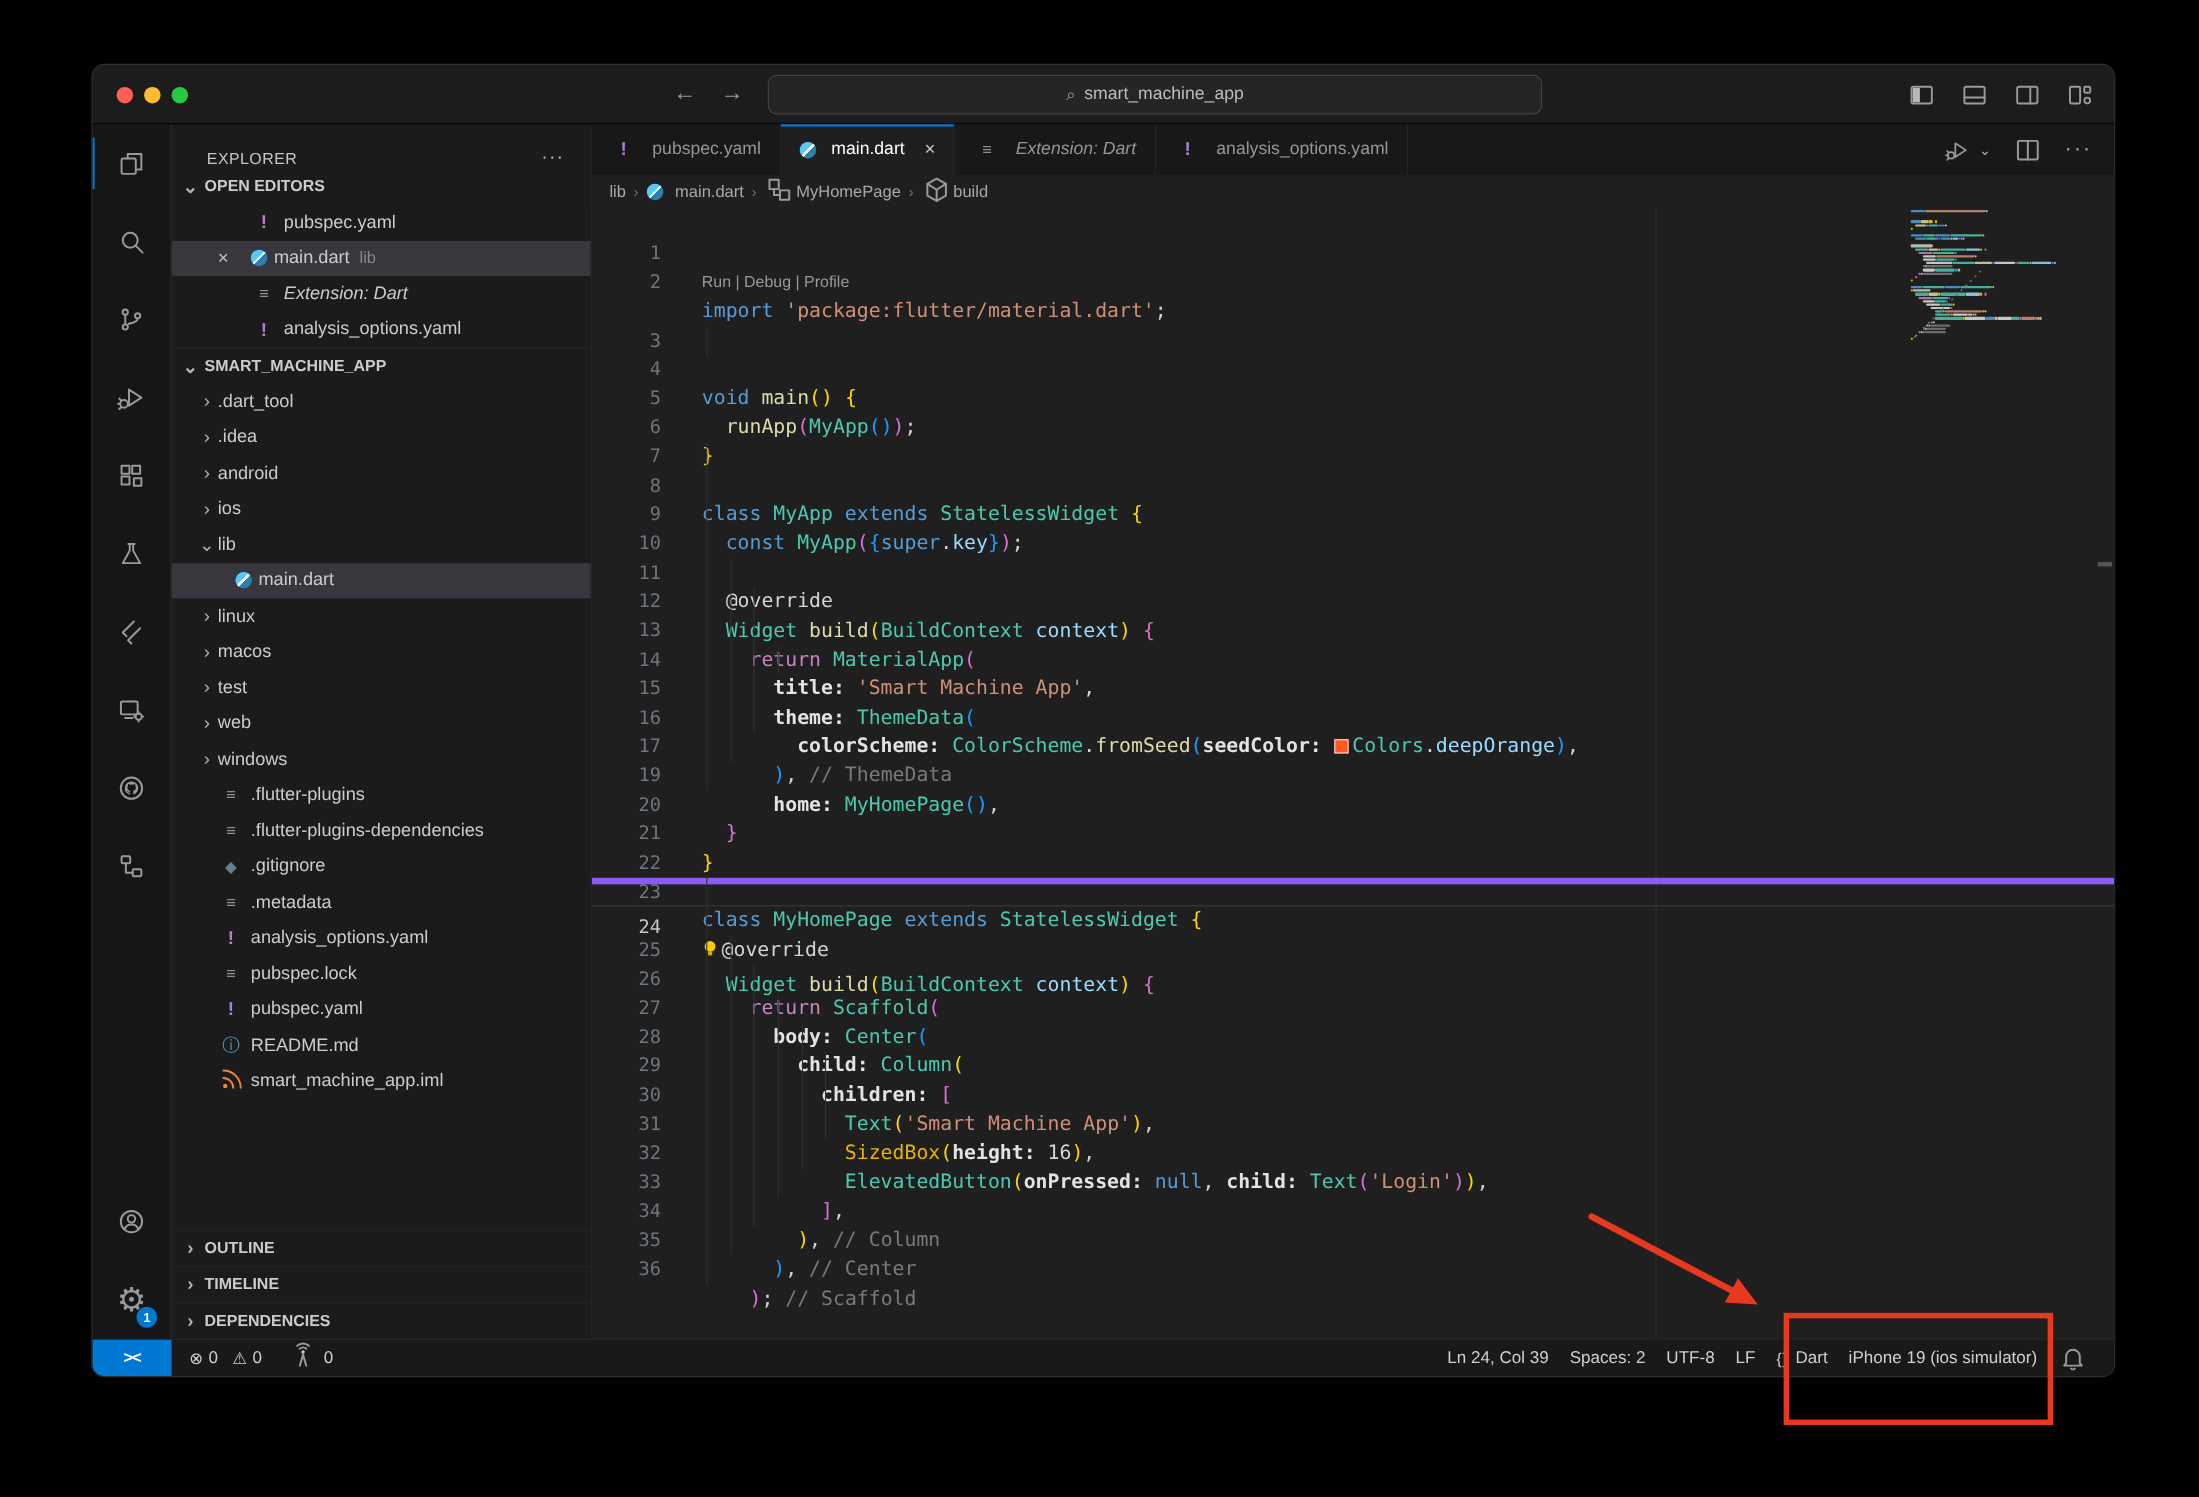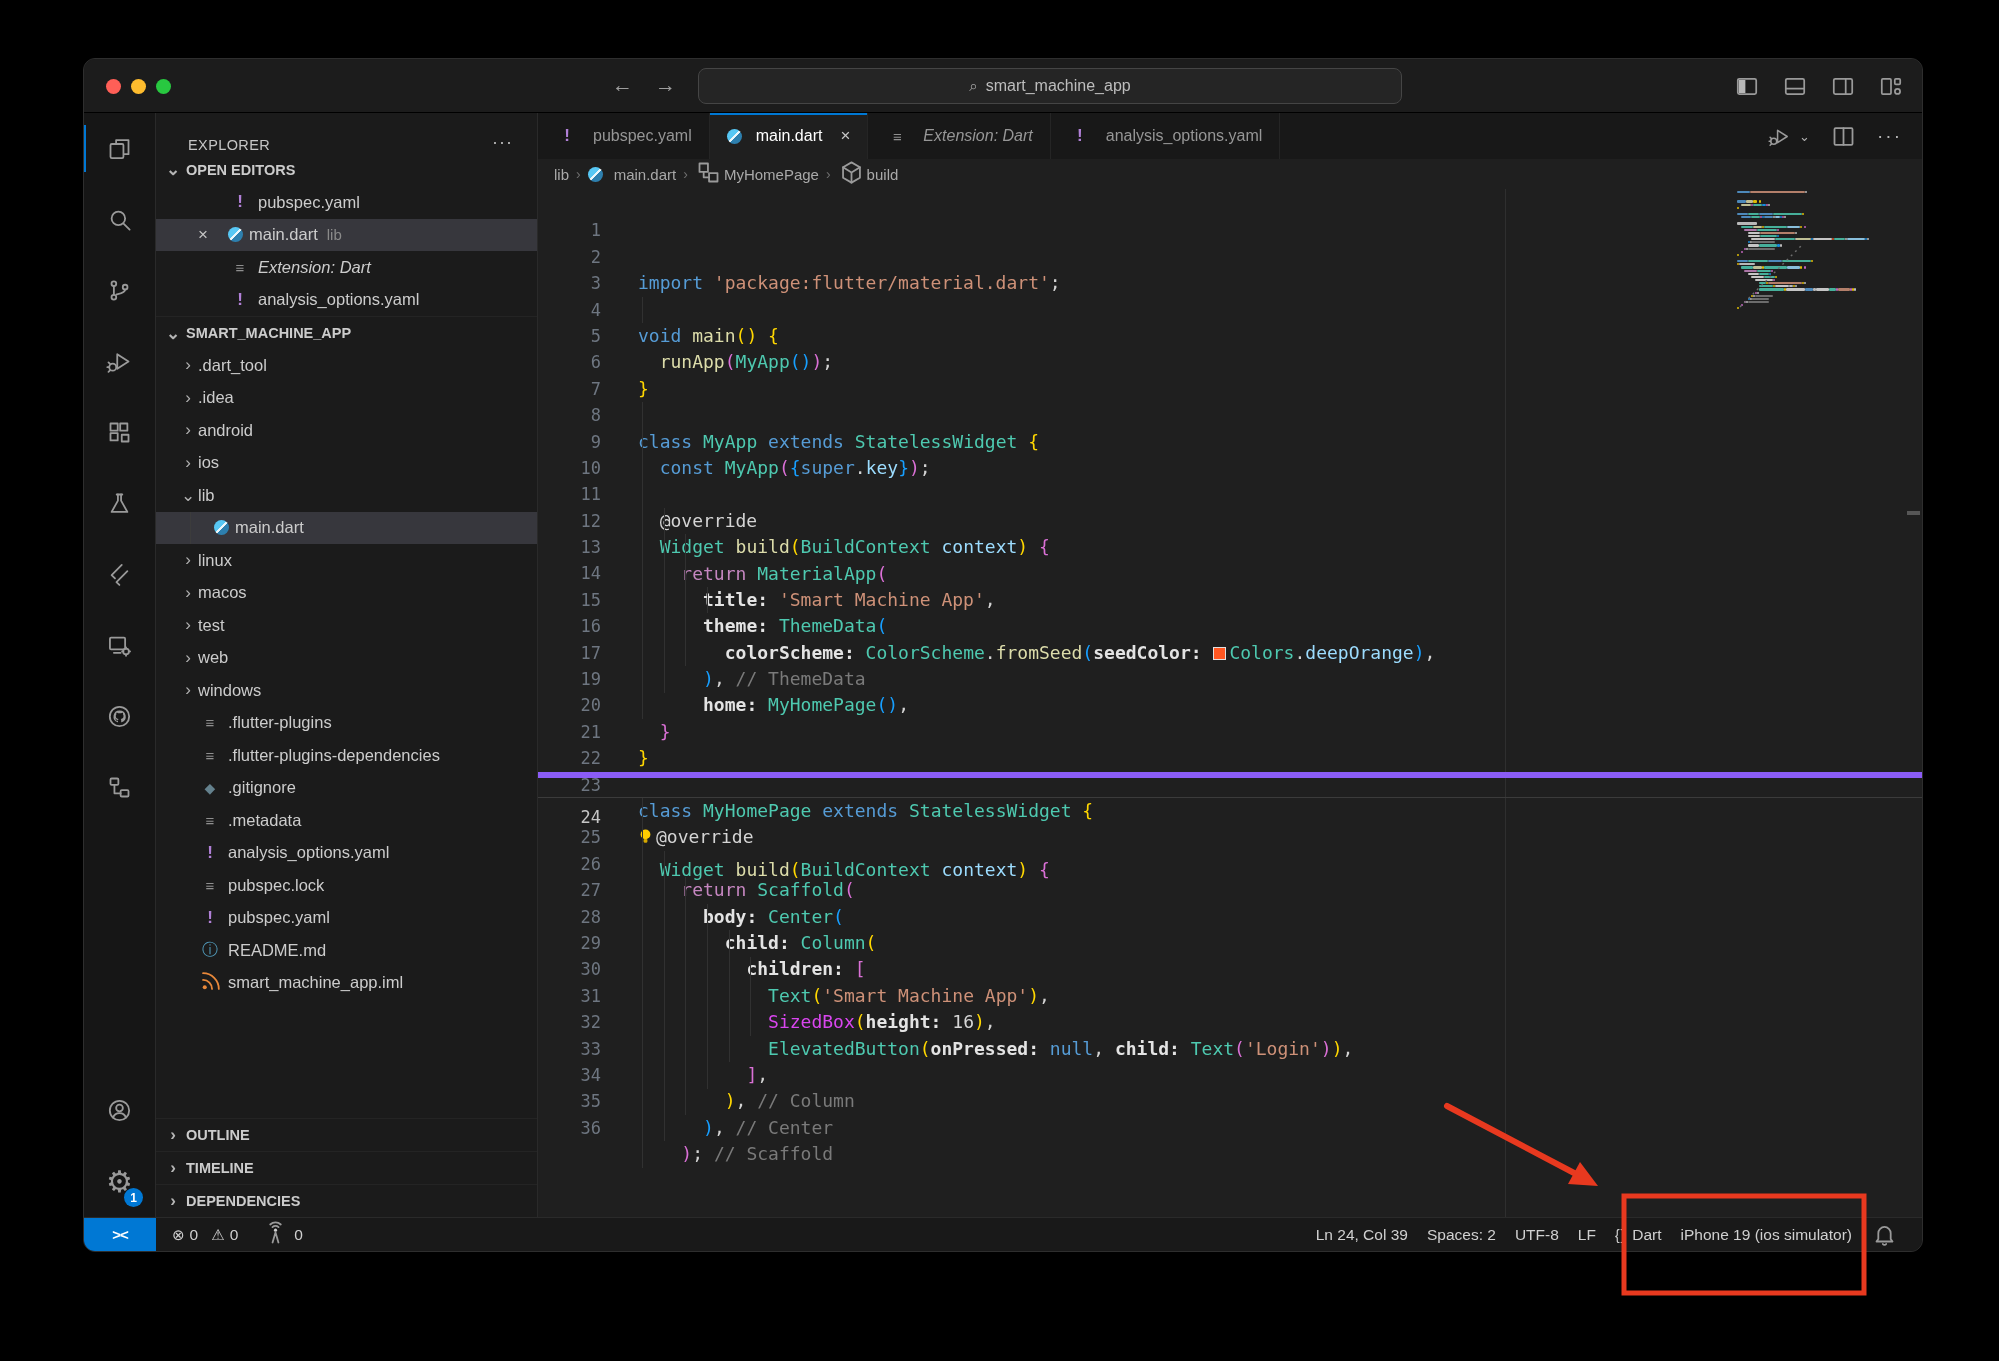--- a/index.html
+++ b/index.html
@@ -468,20 +468,21 @@
         </div>
       <div class="codearea" id="codeArea">
         <div class="rulerline"></div>
         <div class="rows" id="codeRows">
             <div class="crow">
     <span class="ln">1</span>
     <span class="ct"><span class="" style="color:#569cd6">import </span><span class="" style="color:#ce9178">'package:flutter/material.dart'</span><span class="" style="color:#d4d4d4">;</span></span></div>
             <div class="crow">
     <span class="ln">2</span>
     <span class="ct"></span></div>
+            <div class="crow"><span class="lens">Run | Debug | Profile</span></div>
             <div class="crow">
     <span class="ln">3</span>
     <span class="ct"><span class="" style="color:#569cd6">void </span><span class="" style="color:#dcdcaa">main</span><span class="" style="color:#ffd700">()</span><span class="" style="color:#d4d4d4"> </span><span class="" style="color:#ffd700">{</span></span></div>
             <div class="crow">
     <span class="ln">4</span>
     <span class="ct"><span class="" style="color:#d4d4d4">  </span><span class="" style="color:#dcdcaa">runApp</span><span class="" style="color:#da70d6">(</span><span class="" style="color:#4ec9b0">MyApp</span><span class="" style="color:#179fff">()</span><span class="" style="color:#da70d6">)</span><span class="" style="color:#d4d4d4">;</span></span></div>
             <div class="crow">
     <span class="ln">5</span>
     <span class="ct"><span class="" style="color:#ffd700">}</span></span></div>
             <div class="crow">
@@ -551,21 +552,21 @@
     <span class="ln">27</span>
     <span class="ct"><span class="" style="color:#d4d4d4">        </span><span class="tok-arg" style="color:#e3e3e3">child: </span><span class="" style="color:#4ec9b0">Column</span><span class="" style="color:#ffd700">(</span></span></div>
             <div class="crow">
     <span class="ln">28</span>
     <span class="ct"><span class="" style="color:#d4d4d4">          </span><span class="tok-arg" style="color:#e3e3e3">children: </span><span class="" style="color:#da70d6">[</span></span></div>
             <div class="crow">
     <span class="ln">29</span>
     <span class="ct"><span class="" style="color:#d4d4d4">            </span><span class="" style="color:#4ec9b0">Text</span><span class="" style="color:#ffd700">(</span><span class="" style="color:#ce9178">'Smart Machine App'</span><span class="" style="color:#ffd700">)</span><span class="" style="color:#d4d4d4">,</span></span></div>
             <div class="crow">
     <span class="ln">30</span>
-    <span class="ct"><span class="" style="color:#d4d4d4">            </span><span class="" style="color:#d946ef">SizedBox</span><span class="" style="color:#ffd700">(</span><span class="tok-arg" style="color:#e3e3e3">height: </span><span class="" style="color:#d6d6d6">16</span><span class="" style="color:#ffd700">)</span><span class="" style="color:#d4d4d4">,</span></span></div>
+    <span class="ct"><span class="" style="color:#d4d4d4">            </span><span class="" style="color:#eab308">SizedBox</span><span class="" style="color:#ffd700">(</span><span class="tok-arg" style="color:#e3e3e3">height: </span><span class="" style="color:#d6d6d6">16</span><span class="" style="color:#ffd700">)</span><span class="" style="color:#d4d4d4">,</span></span></div>
             <div class="crow">
     <span class="ln">31</span>
     <span class="ct"><span class="" style="color:#d4d4d4">            </span><span class="" style="color:#4ec9b0">ElevatedButton</span><span class="" style="color:#ffd700">(</span><span class="tok-arg" style="color:#e3e3e3">onPressed: </span><span class="" style="color:#569cd6">null</span><span class="" style="color:#d4d4d4">, </span><span class="tok-arg" style="color:#e3e3e3">child: </span><span class="" style="color:#4ec9b0">Text</span><span class="" style="color:#da70d6">(</span><span class="" style="color:#ce9178">'Login'</span><span class="" style="color:#da70d6">)</span><span class="" style="color:#ffd700">)</span><span class="" style="color:#d4d4d4">,</span></span></div>
             <div class="crow">
     <span class="ln">32</span>
     <span class="ct"><span class="" style="color:#d4d4d4">          </span><span class="" style="color:#da70d6">]</span><span class="" style="color:#d4d4d4">,</span></span></div>
             <div class="crow">
     <span class="ln">33</span>
     <span class="ct"><span class="" style="color:#d4d4d4">        </span><span class="" style="color:#ffd700">)</span><span class="" style="color:#d4d4d4">,</span><span class="" style="color:#7a7a7a"> // Column</span></span></div>
             <div class="crow">

